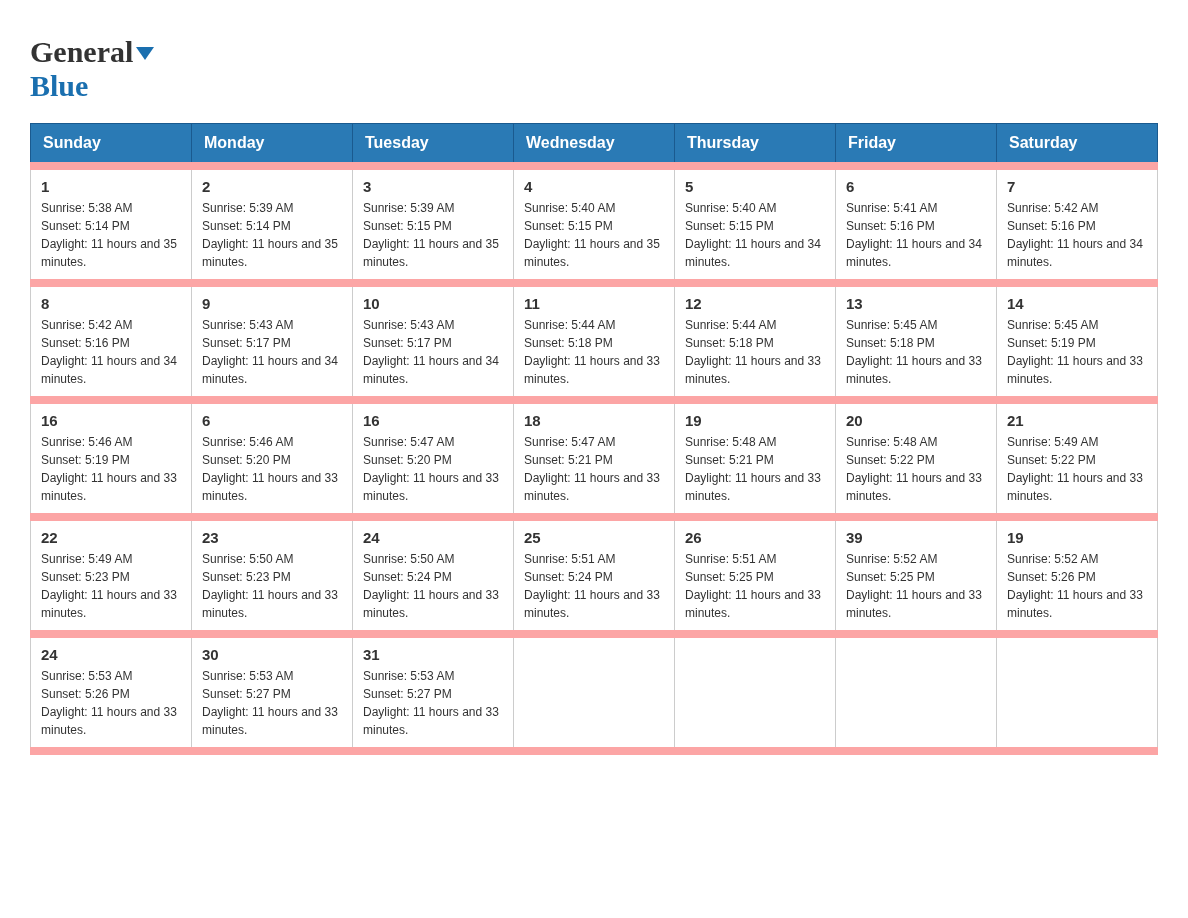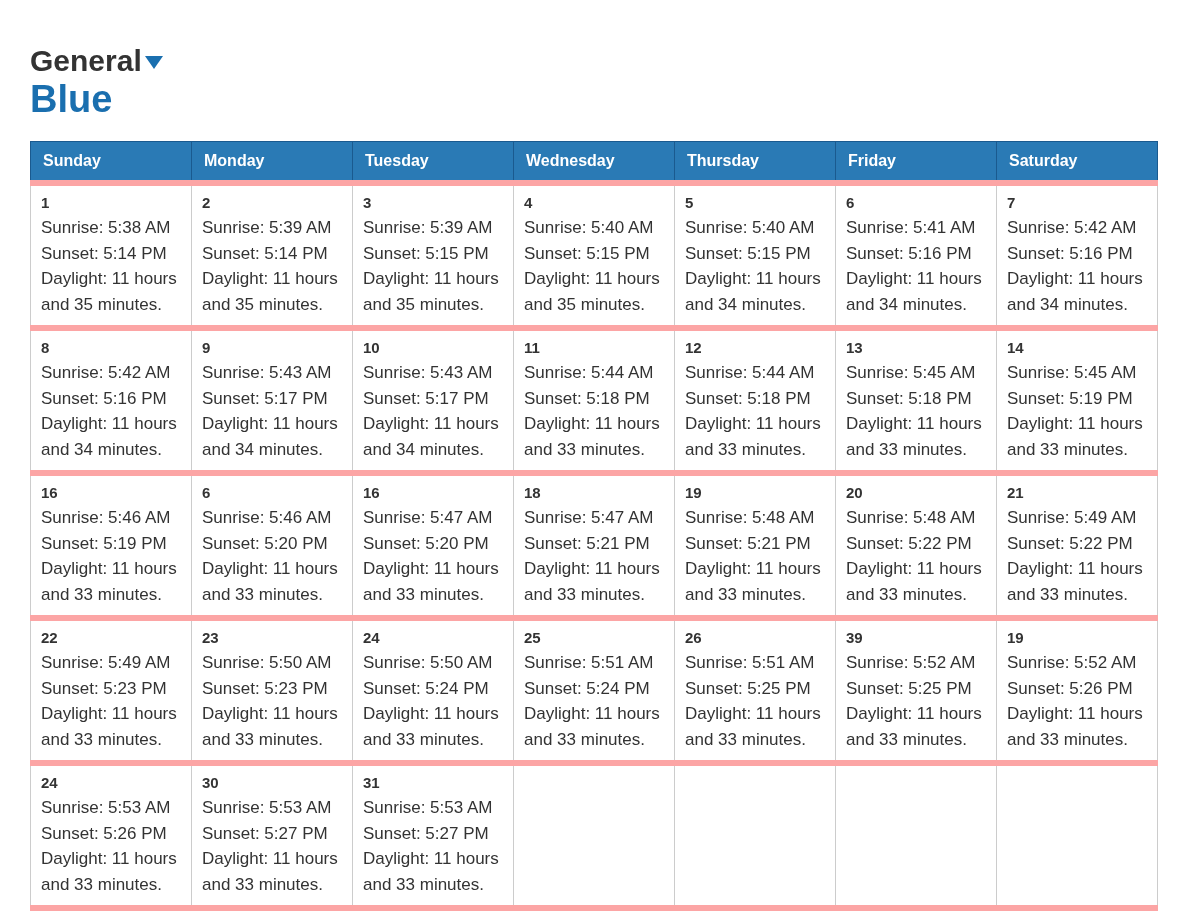--- a/index.html
+++ b/index.html
@@ -13,21 +13,22 @@
     .header {
       display: flex;
       justify-content: space-between;
       align-items: flex-start;
       margin-bottom: 20px;
     }
     .logo {
       display: flex;
       flex-direction: column;
       align-items: flex-start;
-      margin-top: 24px;
+      margin-top: 15px;
+      font-family: Liberation Serif, serif;
     }
     .logo-line1 {
       display: flex;
       align-items: center;
     }
     .title-section {
       text-align: right;
     }
     .month-title {
       font-size: 52px;
@@ -57,48 +58,48 @@
     .calendar td {
       vertical-align: top;
       padding: 8px 10px;
       border: 1px solid #ccc;
       width: calc(100% / 7);
       font-size: 13px;
       color: #333;
       min-height: 110px;
     }
     .calendar tr {
-      border-bottom: 6px solid #fca5a5;
+      border-bottom: 8px solid #fca5a5;
       padding-left: 34px;
     }
     .day-number {
       font-size: 15px;
       font-weight: bold;
       margin-bottom: 4px;
       display: block;
     }
     .day-info {
-      font-size: 17px;
+      font-size: 12px;
       line-height: 1.5;
     }
     .empty-cell {
       background: #fff;
     }
   </style>
 </head>
 <body>
 
 <div class="header">
   <div class="logo">
     <div class="logo-line1">
       <span style="font-size:30px;font-weight:bold;color:#333;">General</span>
       <span style="display:inline-block;width:0;height:0;border-left:9px solid transparent;border-right:9px solid transparent;border-top:13px solid #1a6faf;margin-left:3px;margin-bottom:-2px;"></span>
     </div>
     <div>
-      <span style="font-size:38px;font-weight:bold;color:#1a6faf;">Blue</span>
+      <span style="font-size:30px;font-weight:bold;color:#1a6faf;">Blue</span>
     </div>
   </div>
   <div class="title-section">
     <div class="month-title"></div>
     <div class="location"></div>
   </div>
 </div>
 
 <table class="calendar">
   <thead>

